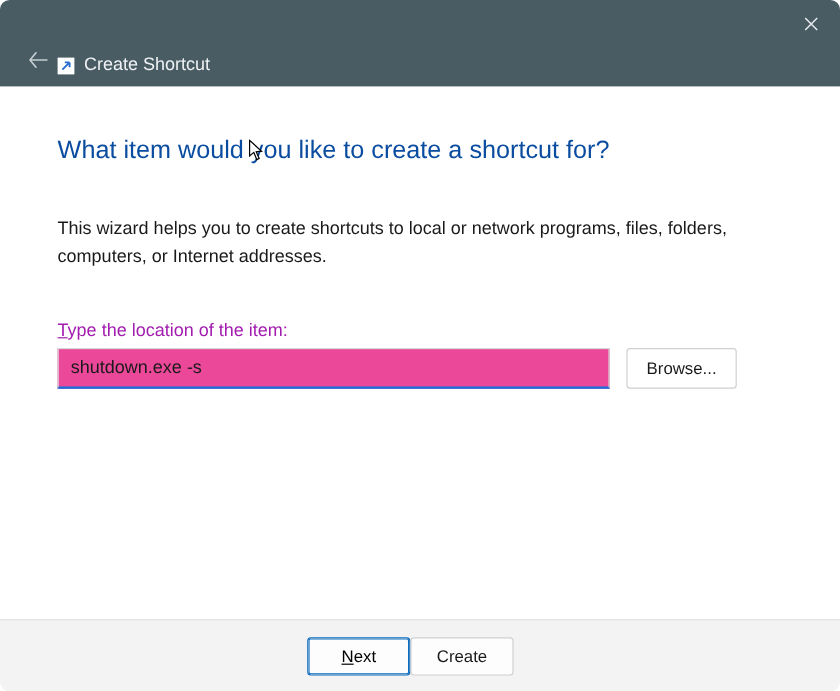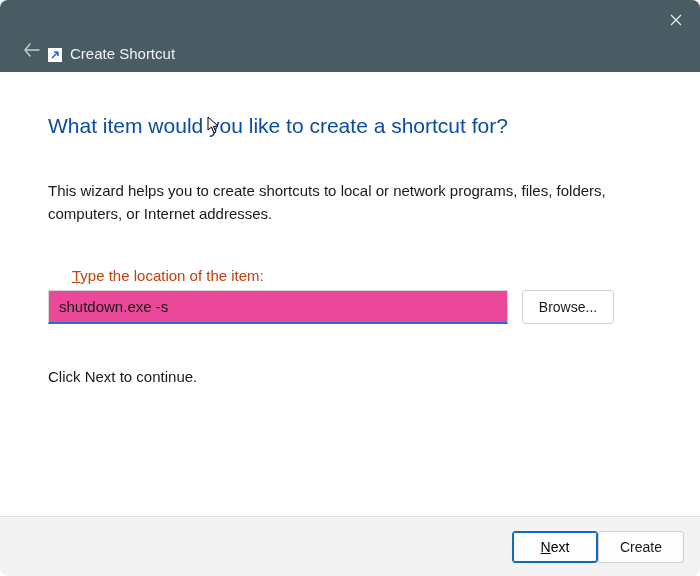--- a/index.html
+++ b/index.html
@@ -64,22 +64,21 @@
   .description {
     font-size: 15px;
     line-height: 1.5;
     margin-bottom: 42px;
     color: #1a1a1a;
     margin-top: 33px;
   }
   .field-label {
     font-size: 15px;
     margin-bottom: 6px;
-    color: #c2410c;
-    margin-left: 24px;
+    color: #a21caf;
   }
   .field-label .ul { text-decoration: underline; }
   .input-row {
     display: flex;
     align-items: center;
     gap: 14px;
     margin-bottom: 44px;
   }
   .location-input {
     flex: 0 0 460px;
@@ -106,21 +105,21 @@
   .hint {
     font-size: 15px;
     color: #1a1a1a;
   }
 
   .footer {
     height: 60px;
     border-top: 1px solid #e0e0e0;
     background: #f3f3f3;
     display: flex;
-    justify-content: flex-end;
+    justify-content: center;
     align-items: center;
     padding-right: 16px;
   }
   .footer button {
     width: 86px; height: 32px;
     font-size: 14px;
     font-family: inherit;
     border-radius: 3px;
     cursor: pointer;
     background: #fdfdfd;
@@ -165,19 +164,18 @@
     <svg class="cursor" width="16" height="20" viewBox="0 0 16 20">
         <path d="M1 1 L1 14 L4.5 11 L7 17 L9 16 L6.5 10.5 L11 10 Z" fill="#fff" stroke="#000" stroke-width="1"></path>
       </svg>
   </h1>
   <p class="description">This wizard helps you to create shortcuts to local or network programs, files, folders, computers, or Internet addresses.</p>
   <div class="field-label"><span class="ul">T</span><span>ype the location of the item:</span></div>
   <div class="input-row">
     <input class="location-input" type="text" value="shutdown.exe -s" style="">
     <button class="browse-btn">Browse...</button>
   </div>
-  <p class="hint">Click Next to continue.</p>
 </div>
 
 <div class="footer">
   <button class="next-btn"><span class="ul">N</span><span>ext</span></button>
   <button class="cancel-btn">Create</button>
 </div>
 
 </body></html>

